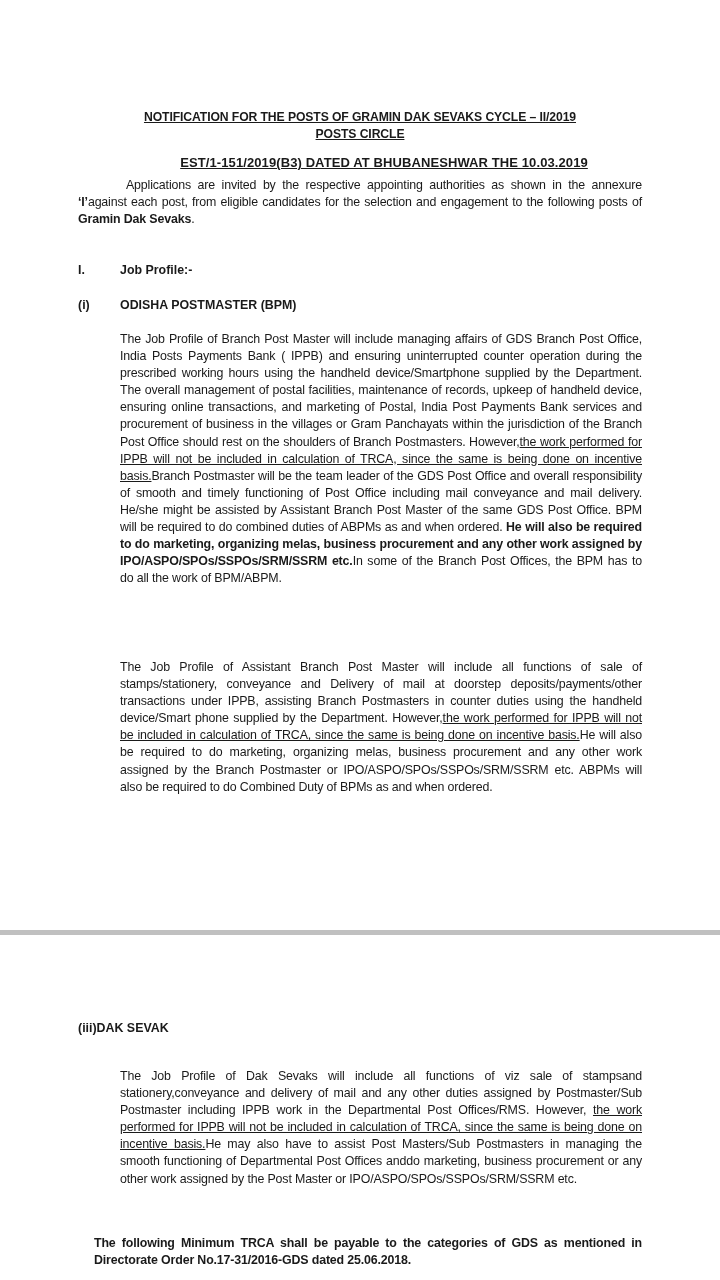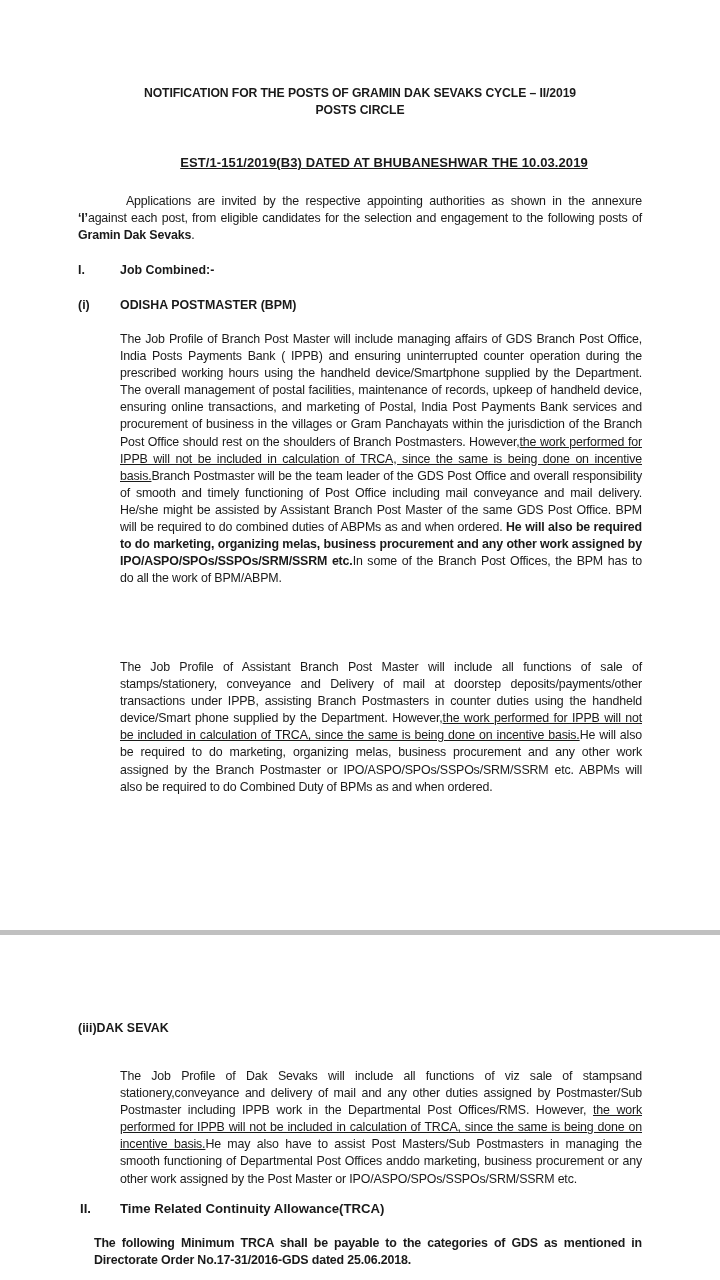--- a/index.html
+++ b/index.html
@@ -7,21 +7,21 @@
     width: 720px; height: 1280px; overflow: hidden; position: relative;
     font-family: "Liberation Sans", sans-serif; color: #1a1a1a;
   }
   .page { position: absolute; left: 0; width: 720px; background: #fff; }
   .page1 { top: 0; height: 930px; }
   .page-gap { position: absolute; left: 0; top: 930px; width: 720px; height: 5px; background: #c0c0c0; }
   .page2 { top: 935px; height: 345px; padding-left: 35px; }
 
   .title {
     position: absolute; left: 0; width: 720px; text-align: center;
-    font-weight: bold; font-size: 12.2px; letter-spacing: -0.1px;
+    font-weight: bold; font-size: 12.2px; text-decoration: underline; letter-spacing: -0.1px; margin-top: 24px;
   }
   .ref {
     position: absolute; left: 0; width: 720px; text-align: center;
     font-weight: bold; font-size: 13px; text-decoration: underline; letter-spacing: 0.1px; margin-left: 24px;
   }
   .para {
     position: absolute; font-size: 12.4px; line-height: 17.1px; text-align: justify;
     letter-spacing: -0.15px;
   }
   .para b { font-weight: bold; }
@@ -35,26 +35,26 @@
   .indent { display: inline-block; width: 48px; }
 </style>
 </head>
 <body>
 
 <div class="page page1">
   <div class="title" style="top:86px;">NOTIFICATION FOR THE POSTS OF GRAMIN DAK SEVAKS CYCLE – II/2019</div>
   <div class="title" style="top:103px;">POSTS CIRCLE</div>
   <div class="ref" style="top:155px;">EST/1-151/2019(B3) DATED AT BHUBANESHWAR THE 10.03.2019</div>
 
-  <div class="para" style="left:78px; top:193px; width:564px;">
+  <div class="para" style="left:78px; top:177px; width:564px;">
     <span class="indent"></span><span>Applications are invited by the respective appointing authorities as shown in the annexure </span><b>‘I’</b><span>against each post, from eligible candidates for the selection and engagement to the following posts of </span><b>Gramin Dak Sevaks</b><span>.</span>
   </div>
 
   <div class="heading" style="left:78px; top:263px;">
-    <span class="num">I.</span><span>Job Combined:-</span>
+    <span class="num">I.</span><span>Job Profile:-</span>
   </div>
 
   <div class="heading" style="left:78px; top:298px;">
     <span class="num">(i)</span><span>ODISHA POSTMASTER (BPM)</span>
   </div>
 
   <div class="para" style="left:120px; top:331px; width:522px;">
     <span>The Job Profile of Branch Post Master will include managing affairs of GDS  Branch Post Office, India Posts Payments Bank ( IPPB) and ensuring uninterrupted counter operation during the prescribed working hours using the handheld device/Smartphone supplied by the Department. The overall management of postal facilities, maintenance of records, upkeep of handheld device, ensuring online transactions, and marketing of Postal, India Post Payments Bank services and procurement of business in the villages or Gram Panchayats within the jurisdiction of the Branch Post Office should rest on the shoulders of Branch Postmasters. However,</span><span class="u">the work  performed for IPPB will not be included in calculation of  TRCA, since the same is being done on incentive basis.</span><span>Branch Postmaster will be the team leader of the GDS Post Office and overall responsibility of smooth and timely functioning of Post Office including mail conveyance and mail delivery. He/she might be assisted by Assistant Branch Post Master of the same GDS Post Office. BPM will be required to do combined duties of ABPMs as and when ordered. </span><b>He will also be required to do marketing, organizing melas, business procurement and any other work assigned by  IPO/ASPO/SPOs/SSPOs/SRM/SSRM etc.</b><span>In some of the Branch Post Offices, the BPM has to do all the work of BPM/ABPM.</span>
   </div>
 
@@ -66,18 +66,15 @@
 
 <div class="page-gap"></div>
 
 <div class="page page2">
   <div class="heading" style="left:78px; top:86px;">(iii)DAK SEVAK</div>
 
   <div class="para" style="left:120px; top:133px; width:522px;">
     <span>The Job Profile of Dak Sevaks will include all functions of viz sale of stampsand stationery,conveyance and delivery of mail and any other duties assigned by Postmaster/Sub Postmaster including IPPB work in the Departmental Post Offices/RMS. However, </span><span class="u">the work performed for IPPB will not be included in calculation of  TRCA, since the same is being done on incentive basis.</span><span>He may also have to assist Post Masters/Sub Postmasters in managing the smooth functioning of Departmental Post Offices anddo marketing, business procurement or any other work assigned by the Post Master or IPO/ASPO/SPOs/SSPOs/SRM/SSRM etc.</span>
   </div>
 
-  <div class="heading2" style="left:80px; top:266px;">
-    <span class="num">II.</span><span>Time Related Continuity Allowance(TRCA)</span>
-  </div>
 
   <div class="para" style="left:94px; top:300px; width:548px;font-weight:bold;">The following  Minimum TRCA shall be payable to the categories of GDS  as mentioned in Directorate Order No.17-31/2016-GDS dated 25.06.2018.</div>
 </div>
 
 </body></html>

